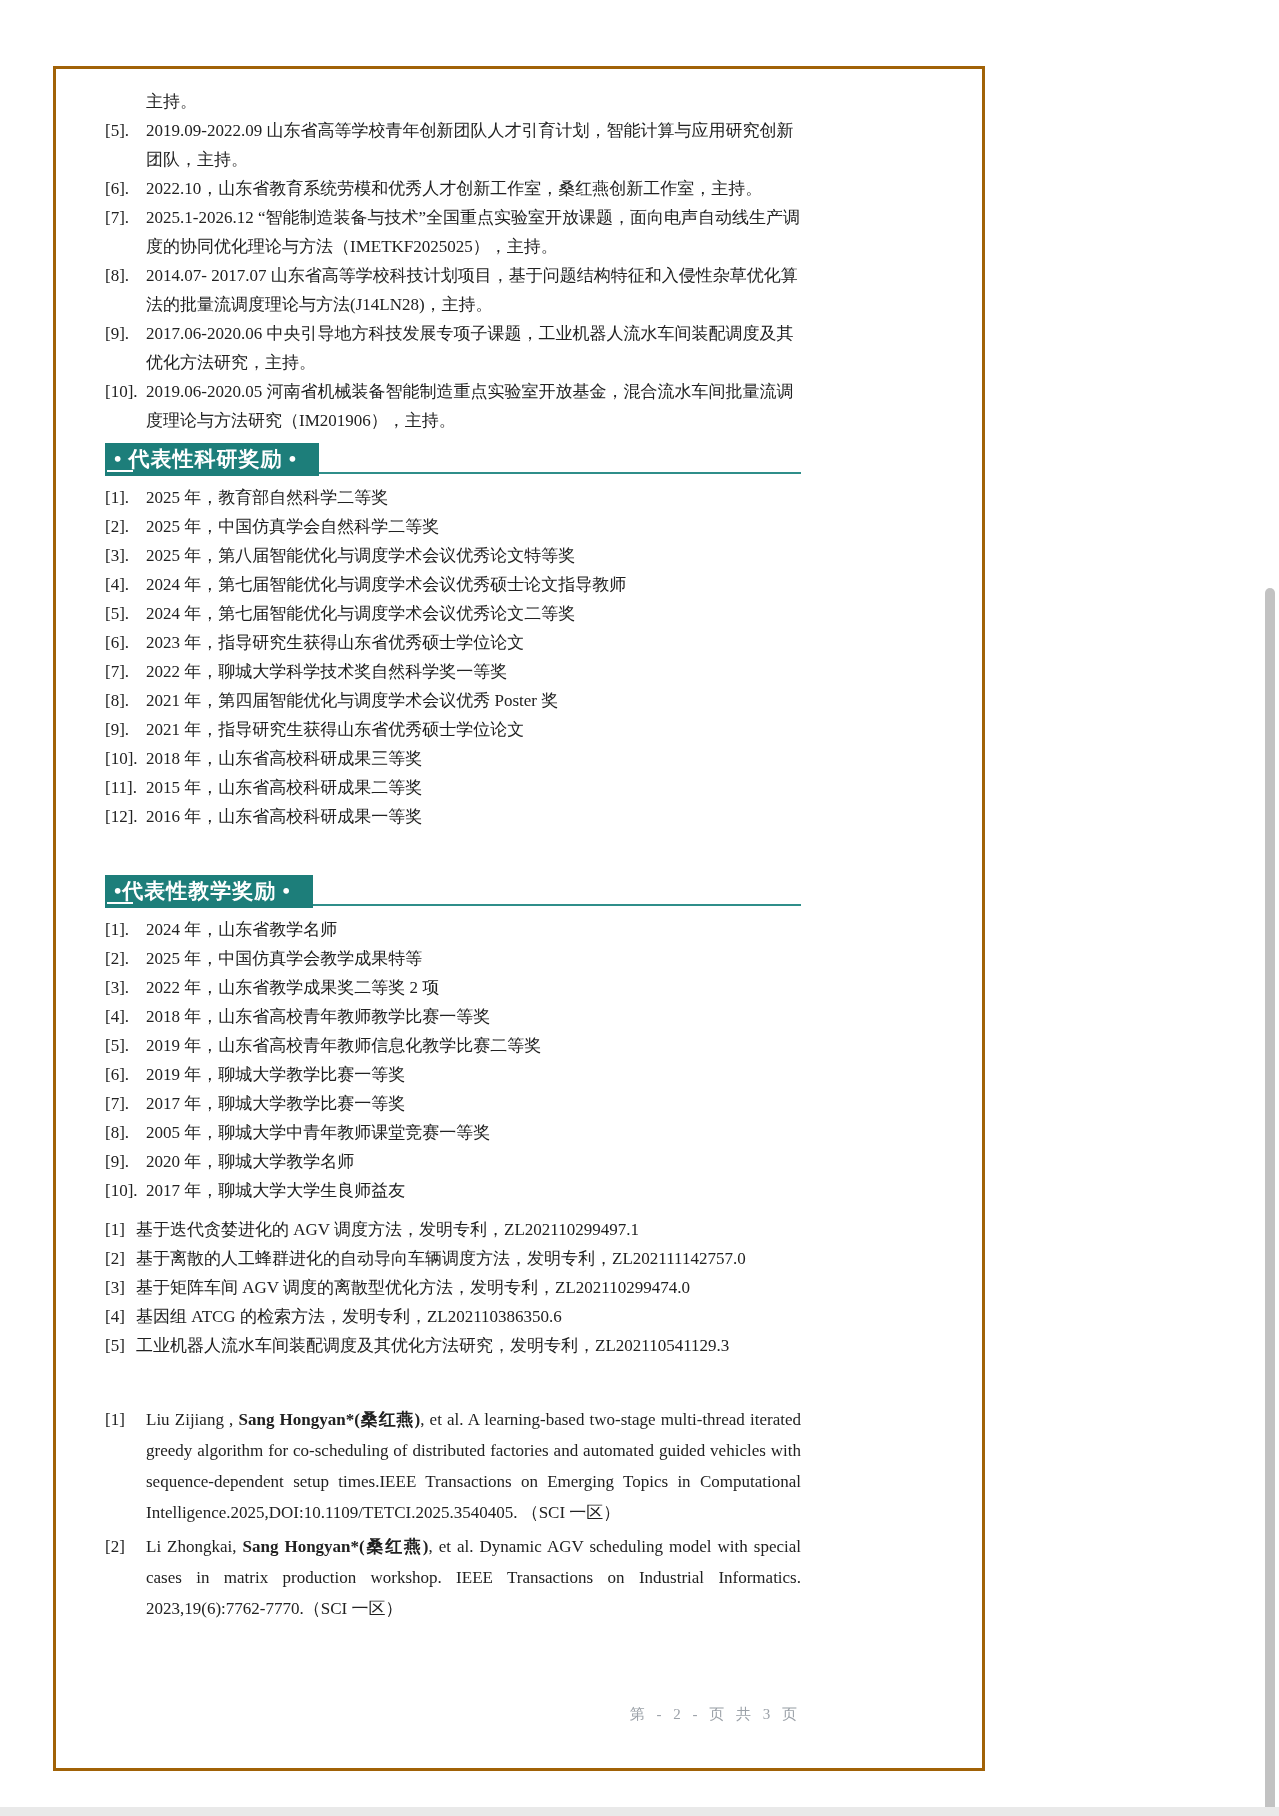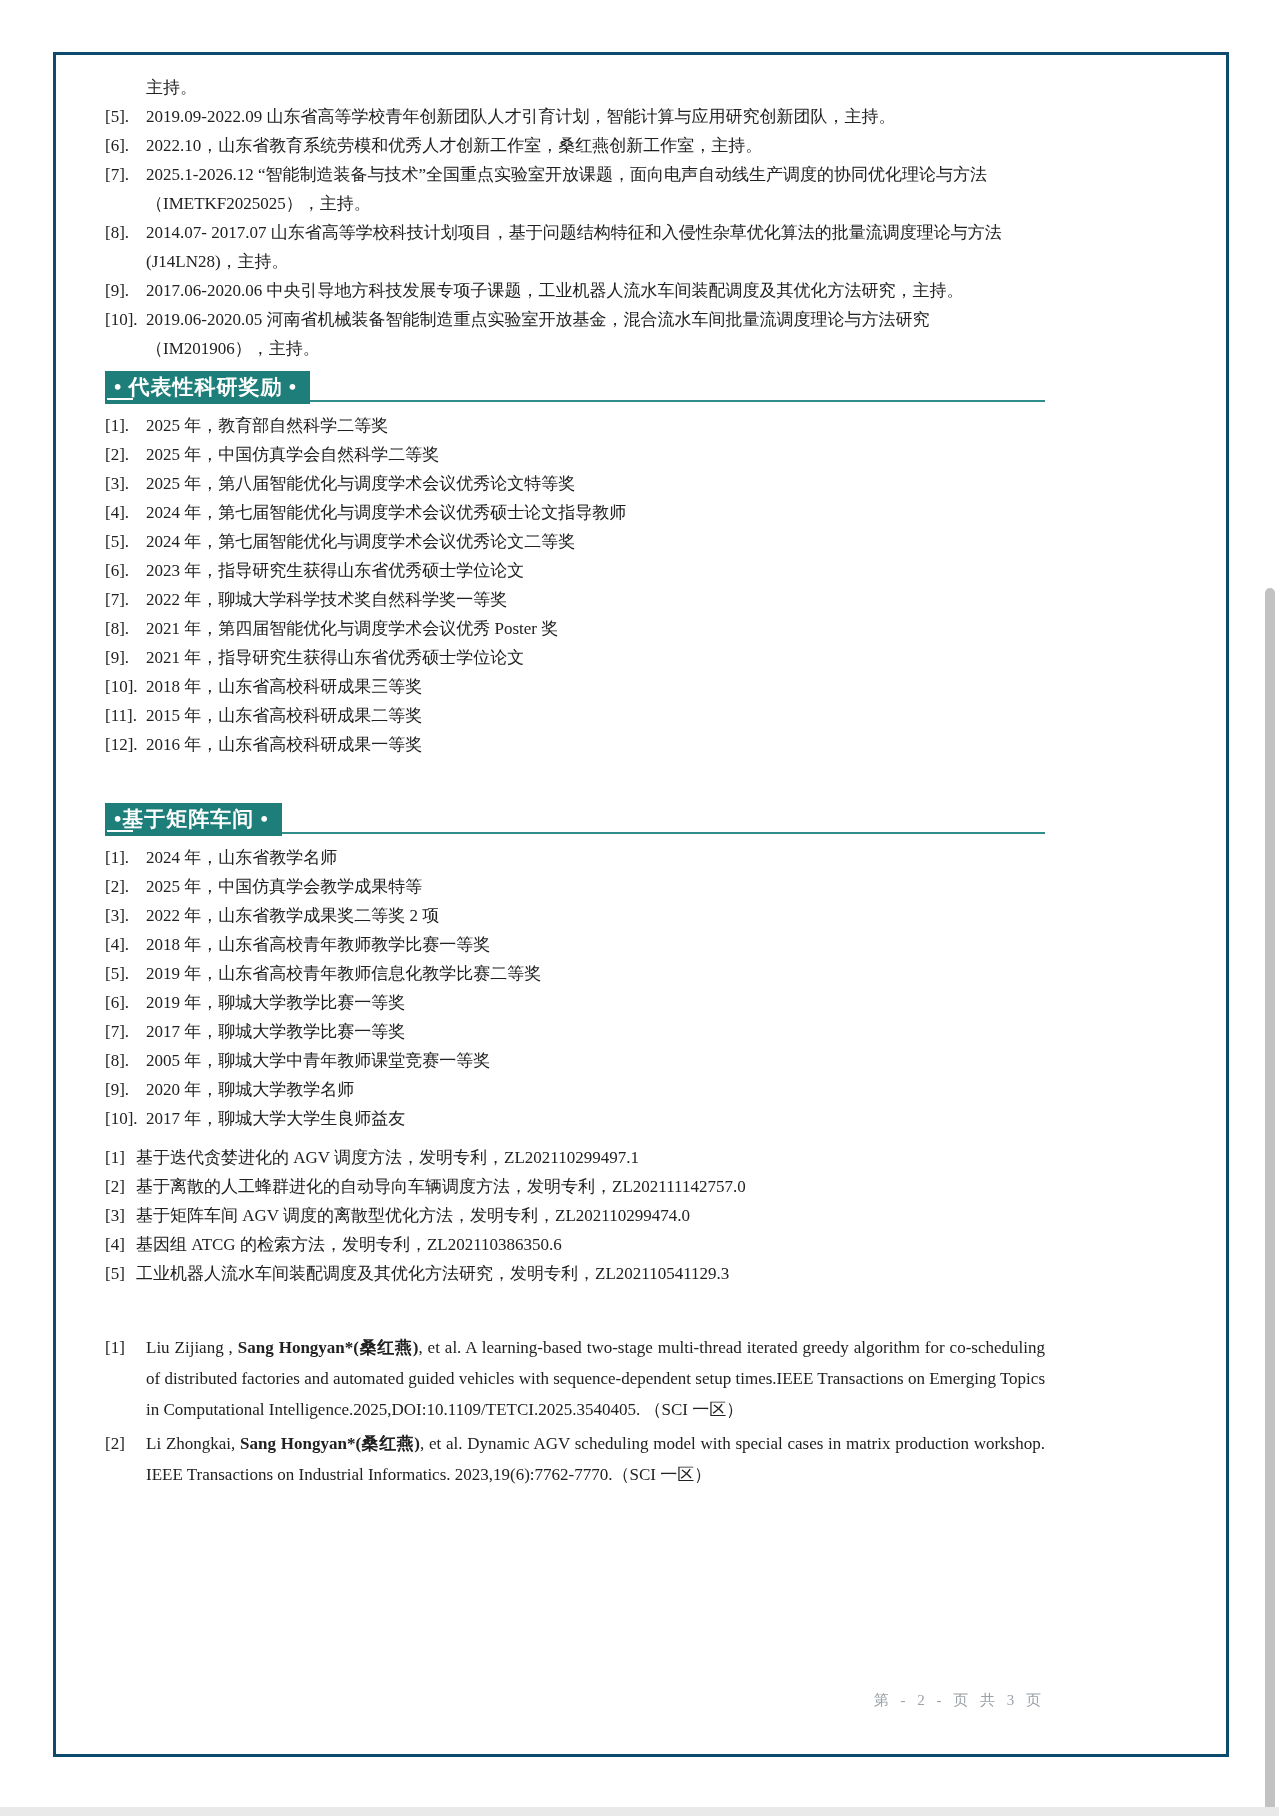--- a/index.html
+++ b/index.html
@@ -2,42 +2,42 @@
 <html><head>
 <meta charset="utf-8">
 <style>
   html,body{margin:0;padding:0;}
   body{
     width:1279px;height:1816px;position:relative;overflow:hidden;
     background:#ffffff;color:#212121;
     font-family:"Liberation Serif","DejaVu Serif",serif;
   }
   .page-frame{
-    position:absolute;left:53px;top:52px;width:1176px;height:1705px;
-    border:3px solid #0c4a6e;box-sizing:border-box;background:#ffffff;
+    position:absolute;left:53px;top:66px;width:932px;height:1705px;
+    border:3px solid #a16207;box-sizing:border-box;background:#ffffff;
   }
   .content{
     position:absolute;left:0;top:0;right:0;bottom:0;
     padding:18px 181px 0 49px;box-sizing:border-box;
   }
   .li{display:flex;font-size:17px;line-height:29px;}
   .li .num{flex:0 0 41px;}
   .li .txt{flex:1;}
   .patents-list .li .num{flex:0 0 31px;}
   .papers-list .li{line-height:31px;margin-bottom:3px;}
   .papers-list .li .txt{text-align:justify;}
   .papers-list b{font-weight:bold;}
   .sec{margin-top:8px;}
   .sec.gap-large{margin-top:44px;}
   .sec.gap-mid{margin-top:10px;}
   .sec-head{display:flex;align-items:flex-end;margin-bottom:7px;}
   .sec-box{
     position:relative;background:#1d7e7a;color:#ffffff;
     font-weight:bold;font-size:21px;line-height:33px;
-    padding:0 13px 0 9px;letter-spacing:1px;white-space:nowrap;
+    padding:0 22px 0 9px;letter-spacing:1px;white-space:nowrap;
   }
   .white-dash{position:absolute;left:2px;bottom:4px;width:26px;height:2px;background:#ffffff;}
   .sec-rule{flex:1;height:2px;background:#2f8e8a;margin-bottom:2px;}
   .footer{
     position:absolute;left:49px;right:181px;bottom:44px;
     text-align:right;color:#9ba1a8;font-size:15px;letter-spacing:4px;
   }
   .scrollbar-thumb{
     position:absolute;right:4px;top:588px;width:10px;height:1228px;
     background:#c2c2c2;border-radius:6px;
@@ -139,21 +139,21 @@
           <span class="num">[12].</span>
           <span class="txt">2016 年，山东省高校科研成果一等奖</span>
         </div>
       </div>
     </div>
 
     <div class="sec gap-large">
       <div class="sec-head">
         <div class="sec-box">
           <span class="white-dash"></span>
-          <span>•基于矩阵车间 •</span>
+          <span>•代表性教学奖励 •</span>
         </div>
         <div class="sec-rule"></div>
       </div>
       <div>
         <div class="li">
           <span class="num">[1].</span>
           <span class="txt">2024 年，山东省教学名师</span>
         </div>
         <div class="li">
           <span class="num">[2].</span>

